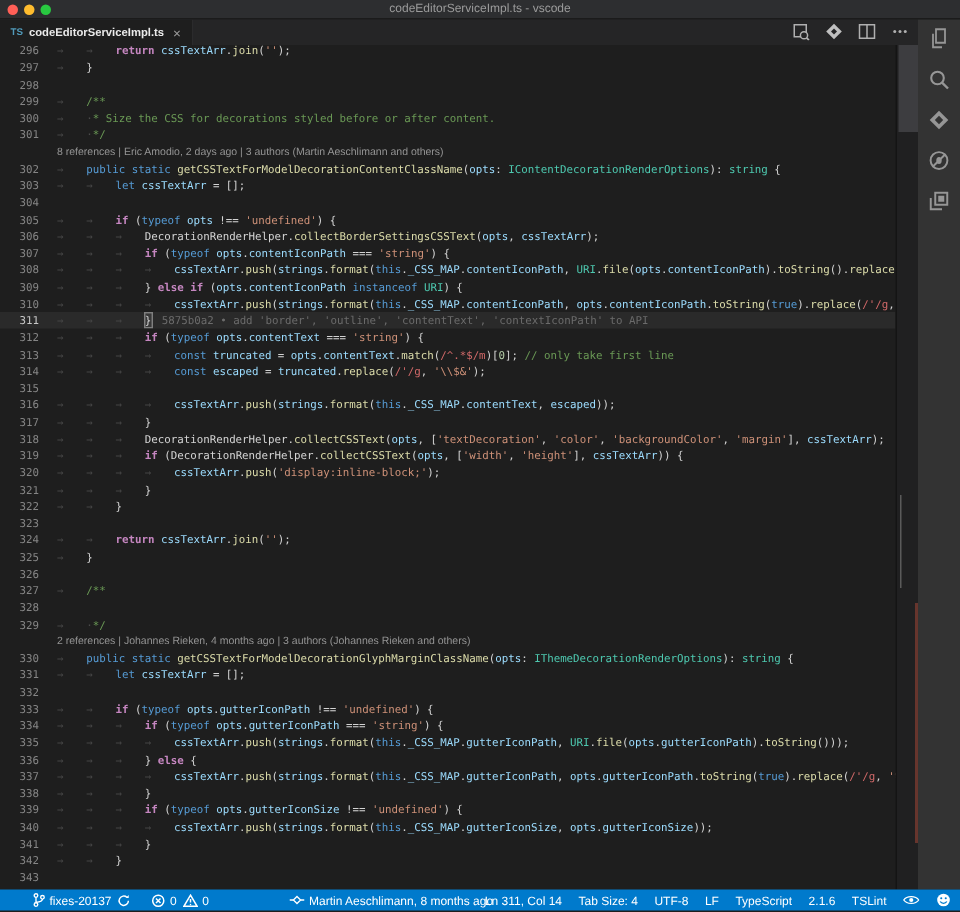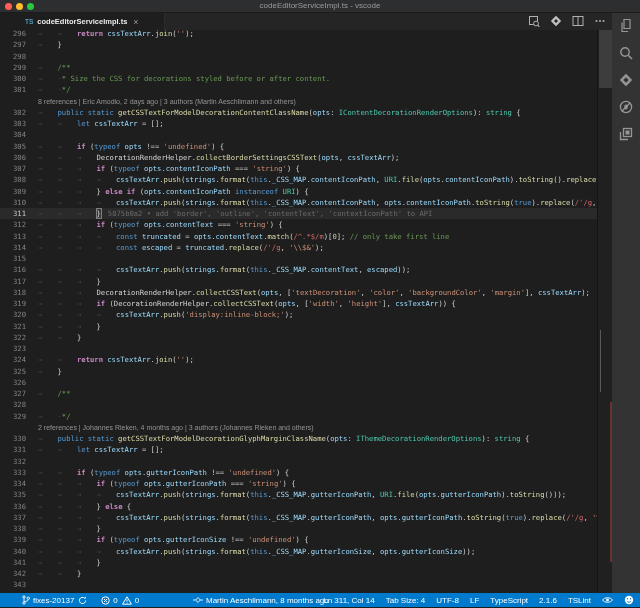--- a/index.html
+++ b/index.html
@@ -7,21 +7,21 @@
        font-family:"Liberation Sans",sans-serif;-webkit-font-smoothing:antialiased;}
   .titlebar{position:absolute;left:0;top:0;width:640px;height:12px;background:#2d2e30;z-index:10;
             border-bottom:1px solid #1b1b1b;}
   .traffic{position:absolute;left:5px;top:3px;display:flex;gap:4px;}
   .tl{width:7px;height:7px;border-radius:50%;display:inline-block;}
   .tl.red{background:#ff5f57;} .tl.yellow{background:#febc2e;} .tl.green{background:#28c840;}
   .title{position:absolute;left:0;right:0;top:1px;text-align:center;font-size:8px;color:#9b9b9b;}
 
   .tabbar{position:absolute;left:0;top:13px;width:612px;height:17px;background:#252526;z-index:9;}
   .tab{position:absolute;left:0;top:0;height:17px;background:#1e1e1e;display:flex;align-items:center;
-       padding:0 25px;border-right:1px solid #2b2b2c;}
+       padding:0 7px;border-right:1px solid #2b2b2c;}
   .tab-badge{color:#519aba;font-size:6.5px;font-weight:bold;margin-right:4px;}
   .tab-label{color:#eaeaea;font-size:7.5px;font-weight:600;}
   .tab-close{color:#9a9a9a;font-size:9px;margin-left:6px;}
   .tab-actions{position:absolute;right:6px;top:2px;display:flex;gap:10px;align-items:center;}
   .tab-actions svg{display:block;}
 
   .editor{position:absolute;left:0;top:28px;width:597px;z-index:1;}
   .row{height:11.25px;line-height:11.25px;display:flex;white-space:pre;
        font-family:"DejaVu Sans Mono","Liberation Mono",monospace;font-size:7.2px;}
   .row.cur{background:rgba(255,255,255,0.055);}

